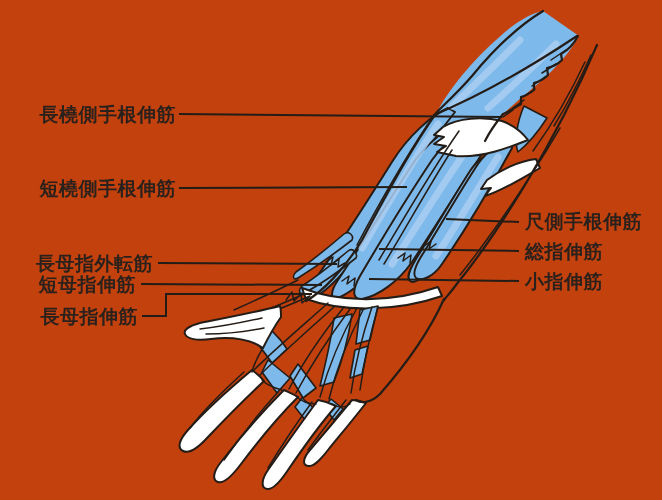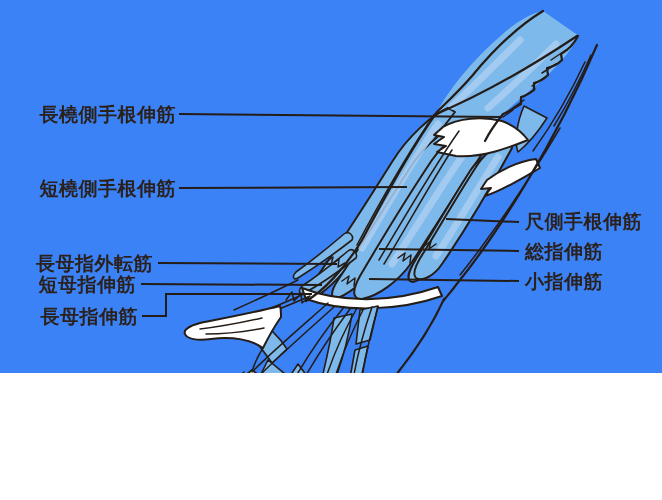--- a/index.html
+++ b/index.html
@@ -1,19 +1,19 @@
 <!DOCTYPE html>
 <html><head>
 <meta charset="utf-8">
 <style>
   html,body{margin:0;padding:0;background:#ffffff;}
   .stage{
     position:relative;
-    width:662px;height:373px;
-    background:#3b82f6;
+    width:662px;height:500px;
+    background:#c2410c;
     overflow:hidden;
     font-family:"Liberation Sans","DejaVu Sans",sans-serif;
   }
   svg{display:block;}
   .muscle{fill:#7db9ea;stroke:#241c17;stroke-width:2;stroke-linejoin:round;}
   .muscle-noline{fill:#7db9ea;stroke:none;}
   .patch{fill:#7db9ea;stroke:#241c17;stroke-width:1.6;stroke-linejoin:round;}
   .whitepart{fill:#ffffff;stroke:#241c17;stroke-width:2;stroke-linejoin:round;}
   .ink{fill:none;stroke:#241c17;stroke-width:2.2;stroke-linecap:round;stroke-linejoin:round;}
   .ink-thin{fill:none;stroke:#241c17;stroke-width:1.5;stroke-linecap:round;stroke-linejoin:round;}

